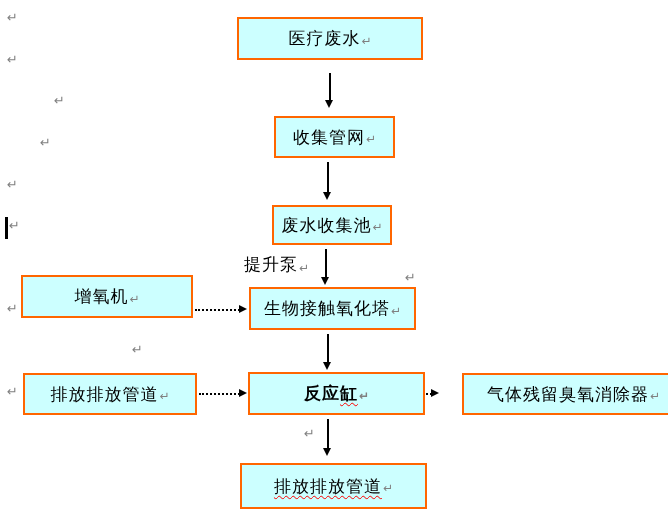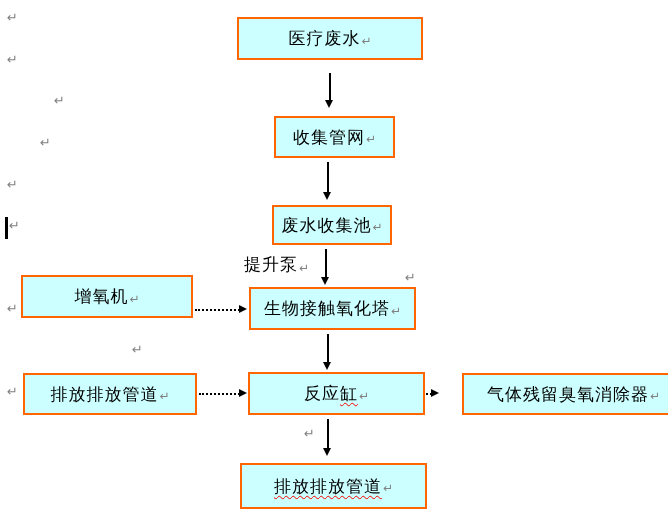--- a/index.html
+++ b/index.html
@@ -20,21 +20,21 @@
     font-size:17px;color:#000;
     letter-spacing:1px;
     white-space:nowrap;
   }
   .b1{left:237px;top:17px;width:186px;height:43px;align-items:center;}
   .b2{left:274px;top:116px;width:121px;height:42px;}
   .b3{left:272px;top:205px;width:120px;height:40px;}
   .b4{left:21px;top:275px;width:172px;height:43px;}
   .b5{left:249px;top:287px;width:167px;height:43px;}
   .b6{left:23px;top:373px;width:174px;height:42px;}
-  .b7{left:248px;top:372px;width:177px;height:43px;}
+  .b7{left:248px;top:372px;width:177px;height:43px;font-weight:bold;}
   .b8{left:440px;top:373px;width:223px;height:42px;margin-left:22px;}
   .b9{left:240px;top:463px;width:187px;height:46px;}
   
   .pm{
     font-size:12px;color:#808080;letter-spacing:0;
     margin-left:1px;position:relative;top:2px;
   }
   
   .sq{
     text-decoration-line:underline;

